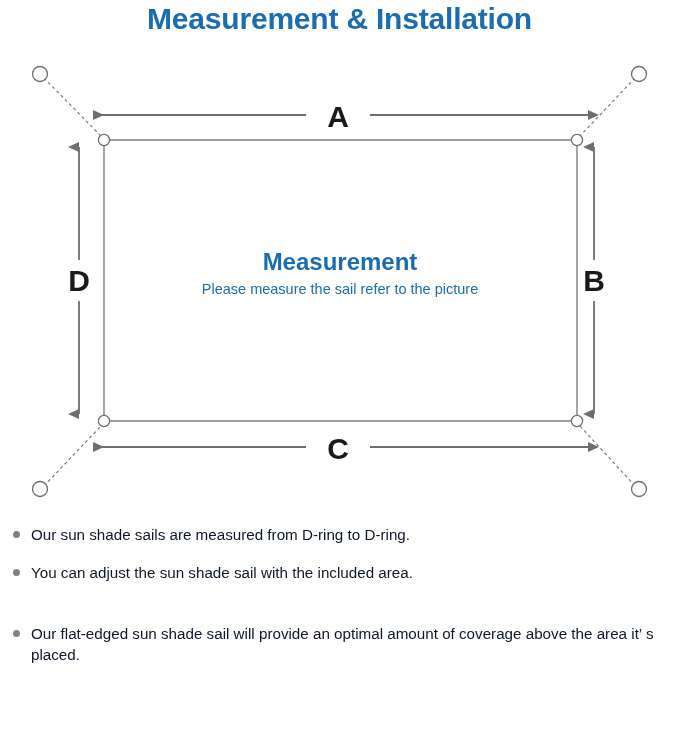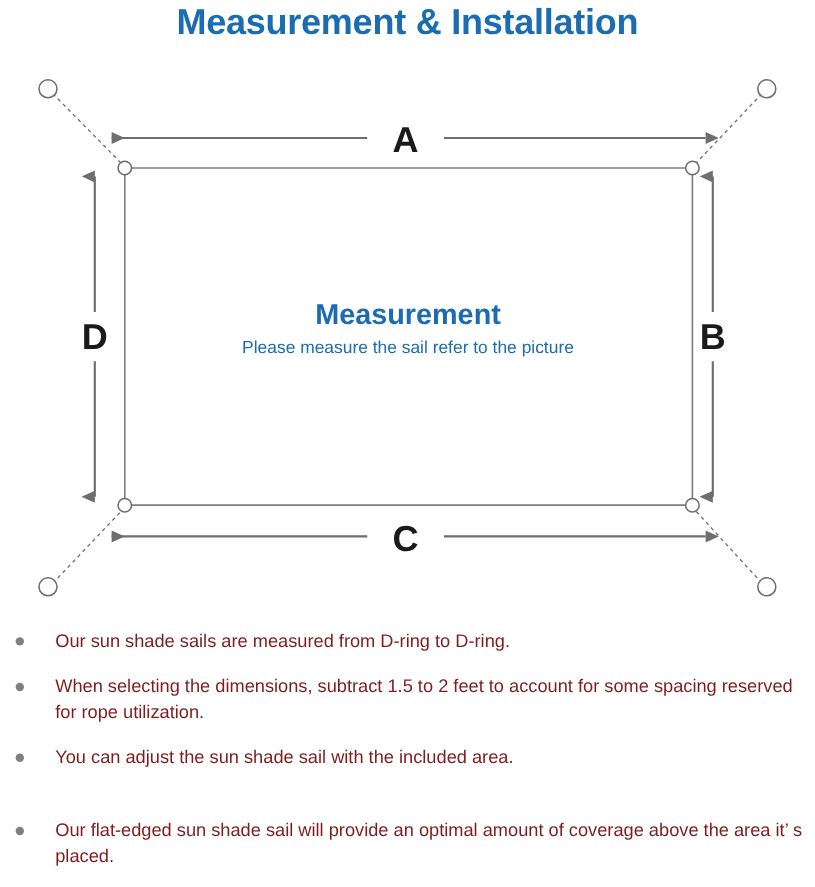--- a/index.html
+++ b/index.html
@@ -71,26 +71,26 @@
 
   
   .notes {
     position: absolute;
     left: 0;
     top: 524px;
     width: 679px;
   }
   .note-item {
     position: relative;
-    padding-left: 46px;
+    padding-left: 31px;
     padding-right: 6px;
     margin-bottom: 17px;
     font-size: 15.2px;
     line-height: 21px;
-    color: #7f1d1d;
+    color: #0f172a;
   }
   .note-item:last-child { margin-bottom: 0; margin-top: 40px; }
   .note-bullet {
     position: absolute;
     left: 13px;
     top: 7px;
     width: 7px;
     height: 7px;
     border-radius: 50%;
     background: #808080;
@@ -172,24 +172,20 @@
     </svg>
   </div>
 
   <div class="notes">
     <div class="note-item">
       <span class="note-bullet"></span>
       <span>Our sun shade sails are measured from D-ring to D-ring.</span>
     </div>
     <div class="note-item">
       <span class="note-bullet"></span>
-      <span>When selecting the dimensions, subtract 1.5 to 2 feet to account for some spacing reserved for rope utilization.</span>
-    </div>
-    <div class="note-item">
-      <span class="note-bullet"></span>
       <span>You can adjust the sun shade sail with the included area.</span>
     </div>
     <div class="note-item">
       <span class="note-bullet"></span>
       <span>Our flat-edged sun shade sail will provide an optimal amount of coverage above the area it’ s placed.</span>
     </div>
   </div>
 
 </div>
 

